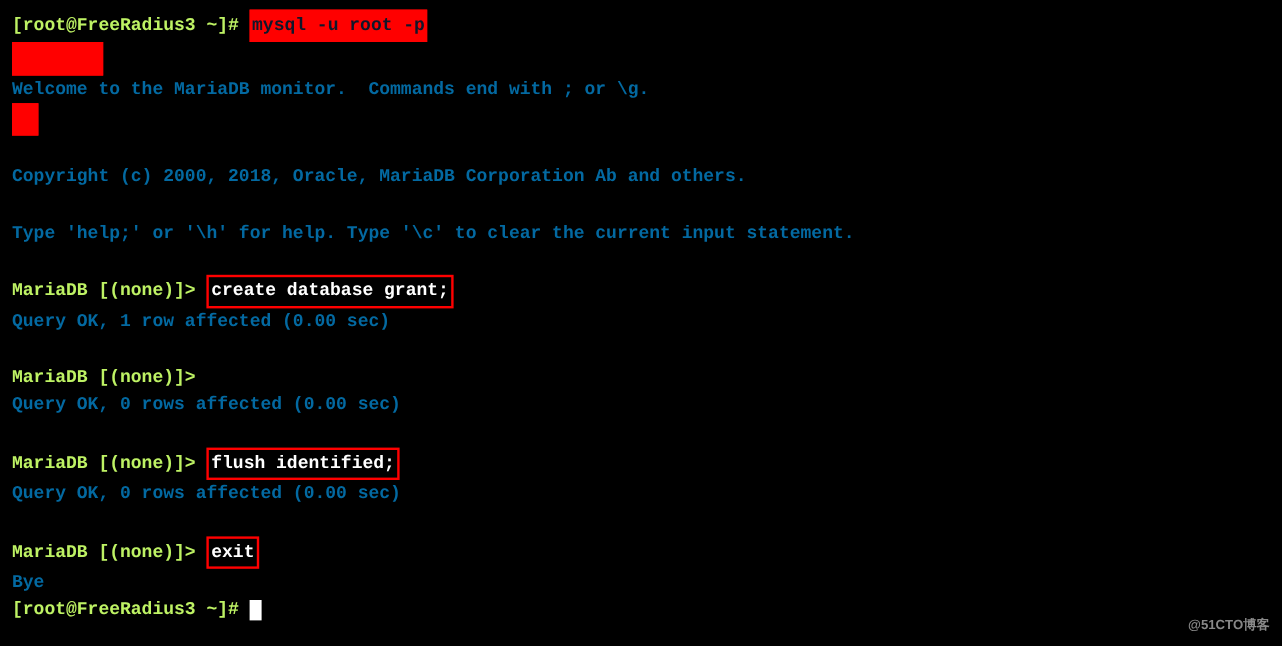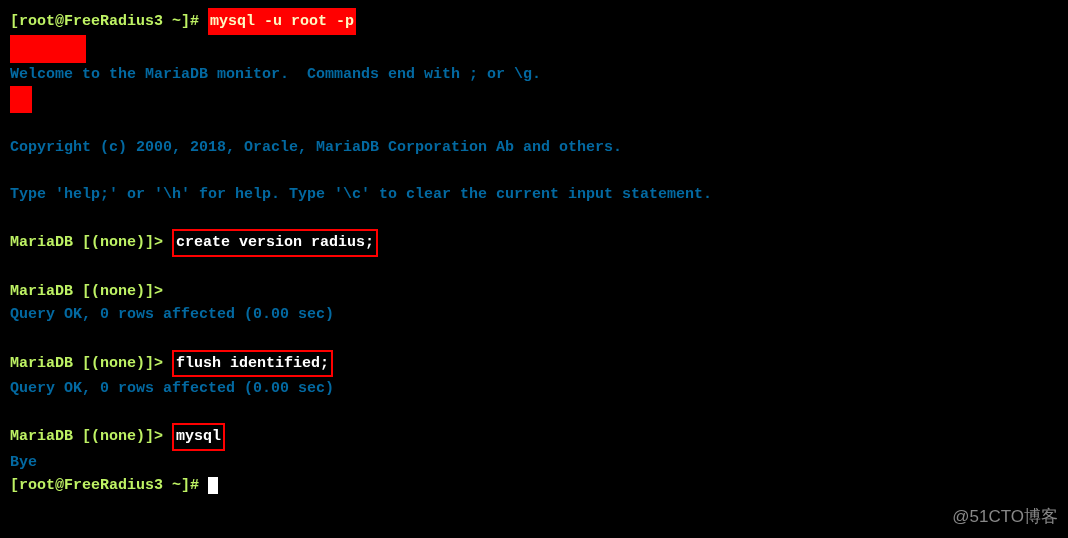--- a/index.html
+++ b/index.html
@@ -23,38 +23,38 @@
     }
     .line {
       display: flex;
       flex-wrap: wrap;
       align-items: center;
       white-space: pre;
     }
     .white { color: #0369a1; }
     .green { color: #bef264; }
     .red-highlight {
-      color: #fef9c3;
+      color: #0f172a;
       background: #ff0000;
       border: 2px solid #ff0000;
     }
     .cmd-highlight {
       color: #ffffff;
       background: #000;
       border: 2px solid #ff0000;
       padding: 0 2px;
     }
     .watermark {
       position: absolute;
       bottom: 10px;
       right: 10px;
       color: #888;
-      font-size: 17px;
+      font-size: 11px;
       font-family: Arial, sans-serif;
-      font-weight: normal;
+      font-weight: bold;
     }
     .cursor {
       display: inline-block;
       width: 10px;
       height: 17px;
       background: #ffffff;
       vertical-align: middle;
     }
   </style>
 </head>
@@ -76,39 +76,42 @@
   <div class="line">&nbsp;</div>
   <div class="line">
     <span class="white">Copyright (c) 2000, 2018, Oracle, MariaDB Corporation Ab and others.</span>
   </div>
   <div class="line">&nbsp;</div>
   <div class="line">
     <span class="white">Type 'help;' or '\h' for help. Type '\c' to clear the current input statement.</span>
   </div>
   <div class="line">&nbsp;</div>
   <div class="line">
-    <span class="green">MariaDB [(none)]&gt; </span><span class="cmd-highlight">create version radius;</span>
+    <span class="green">MariaDB [(none)]&gt; </span><span class="cmd-highlight">create database grant;</span>
+  </div>
+  <div class="line">
+    <span class="white">Query OK, 1 row affected (0.00 sec)</span>
   </div>
   <div class="line">&nbsp;</div>
   <div class="line">
     <span class="green">MariaDB [(none)]&gt; </span>
   </div>
   <div class="line">
     <span class="white">Query OK, 0 rows affected (0.00 sec)</span>
   </div>
   <div class="line">&nbsp;</div>
   <div class="line">
     <span class="green">MariaDB [(none)]&gt; </span><span class="cmd-highlight">flush identified;</span>
   </div>
   <div class="line">
     <span class="white">Query OK, 0 rows affected (0.00 sec)</span>
   </div>
   <div class="line">&nbsp;</div>
   <div class="line">
-    <span class="green">MariaDB [(none)]&gt; </span><span class="cmd-highlight">mysql</span>
+    <span class="green">MariaDB [(none)]&gt; </span><span class="cmd-highlight">exit</span>
   </div>
   <div class="line">
     <span class="white">Bye</span>
   </div>
   <div class="line">
     <span class="green">[root@FreeRadius3 ~]# </span><span class="cursor"></span>
   </div>
 </div>
 
 <div class="watermark">@51CTO博客</div>

